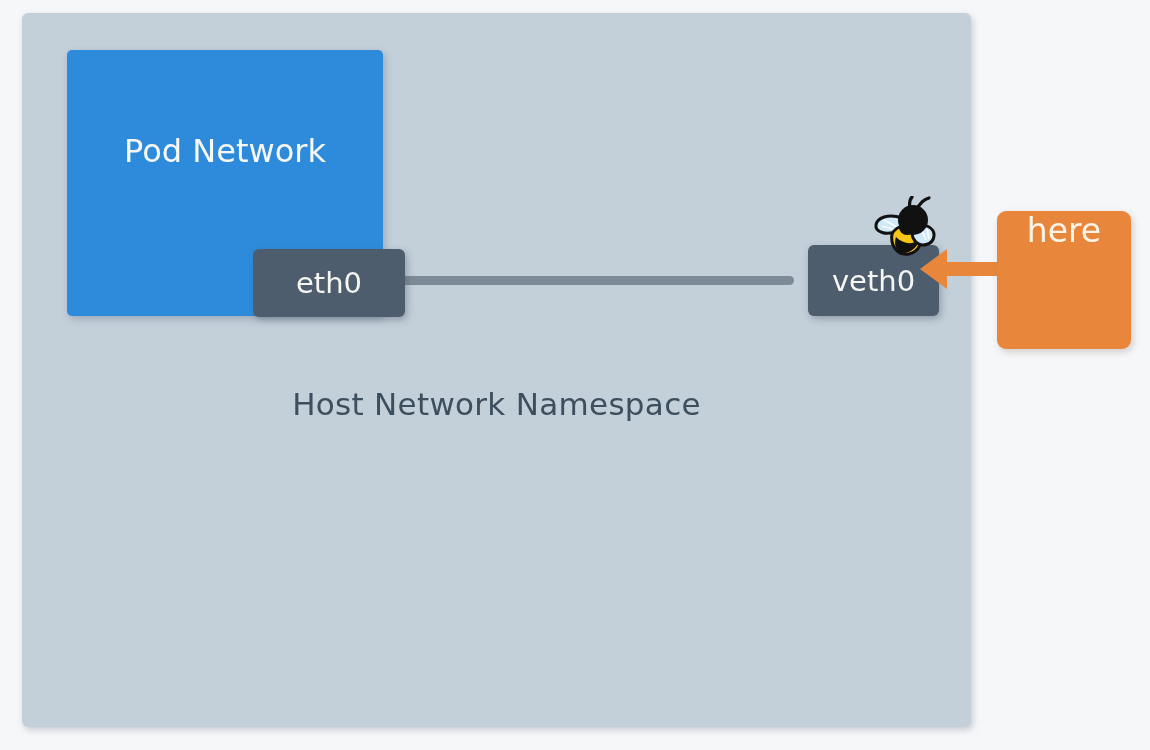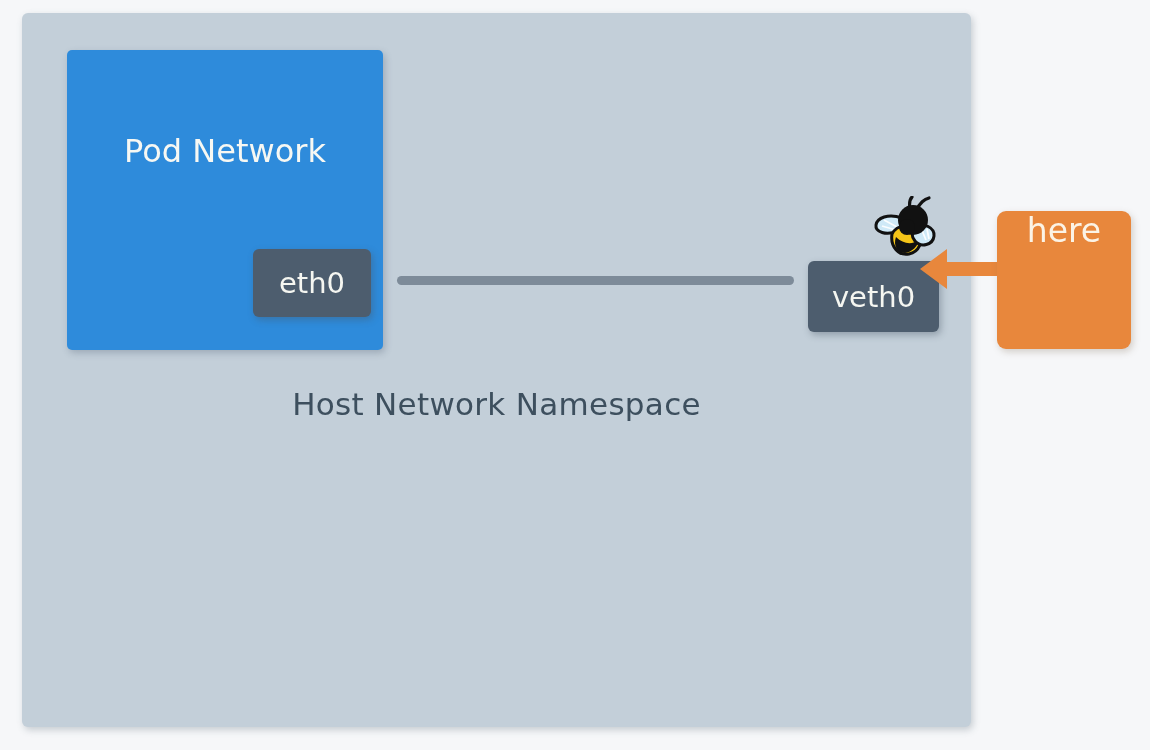--- a/index.html
+++ b/index.html
@@ -47,21 +47,21 @@
     white-space: nowrap;
     margin-top: 20px;
   }
 
   
   .pod-box {
     position: absolute;
     left: 45px;
     top: 37px;
     width: 316px;
-    height: 300px;
+    height: 266px;
     background: #2e8bdb;
     border-radius: 5px;
     box-shadow: 2px 3px 7px rgba(80, 95, 115, 0.33);
   }
 
   .pod-label {
     position: absolute;
     left: 0;
     top: 76px;
     width: 316px;
@@ -82,27 +82,27 @@
     align-items: center;
     justify-content: center;
     color: #f5f6f1;
     font-size: 29px;
     white-space: nowrap;
   }
 
   .iface-eth0 {
     left: 231px;
     top: 236px;
-    width: 118px;
+    width: 152px;
     height: 68px;
   }
 
   .iface-veth0 {
     left: 786px;
-    top: 248px;
+    top: 232px;
     width: 131px;
     height: 71px;
     align-items: center;
   }
 
   
   .link-line {
     position: absolute;
     left: 375px;
     top: 263px;

